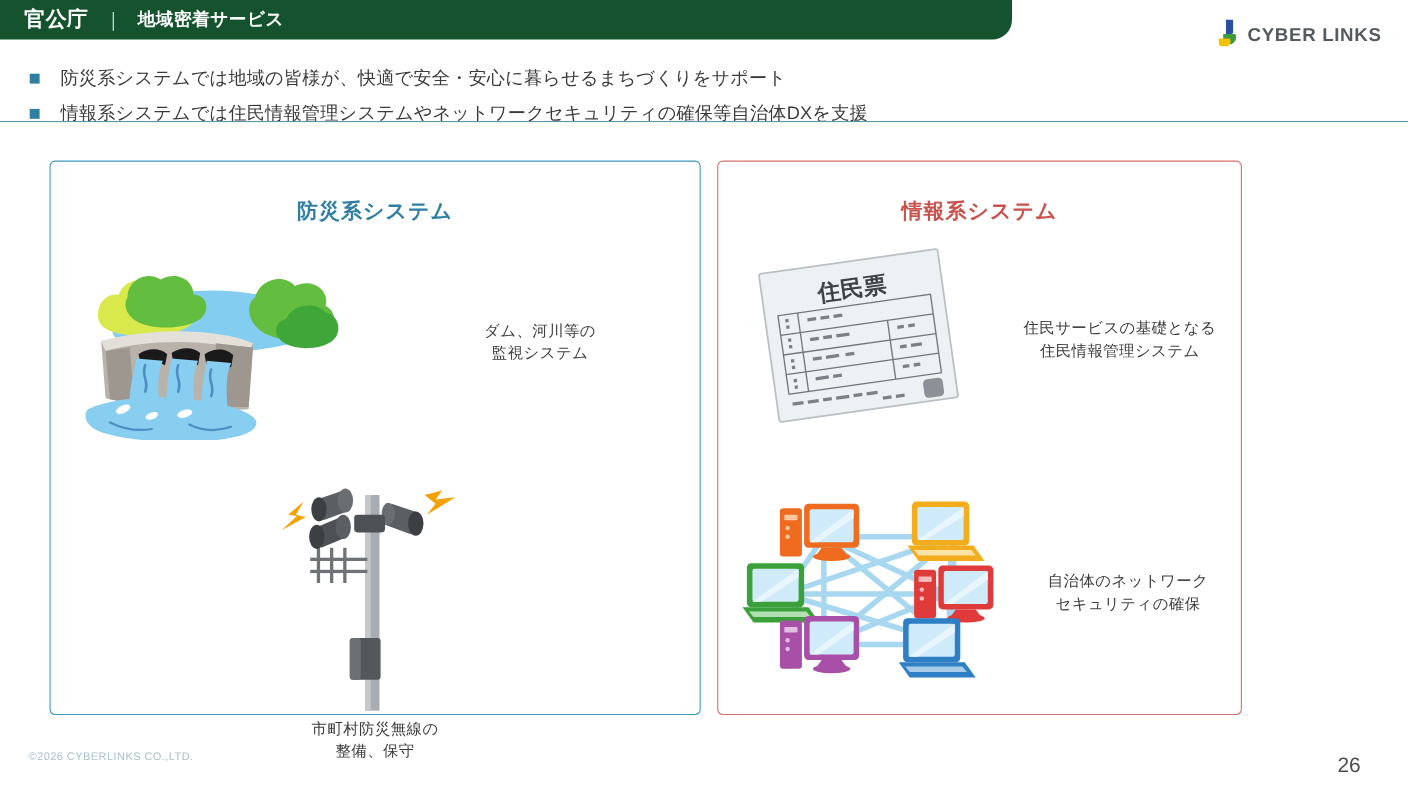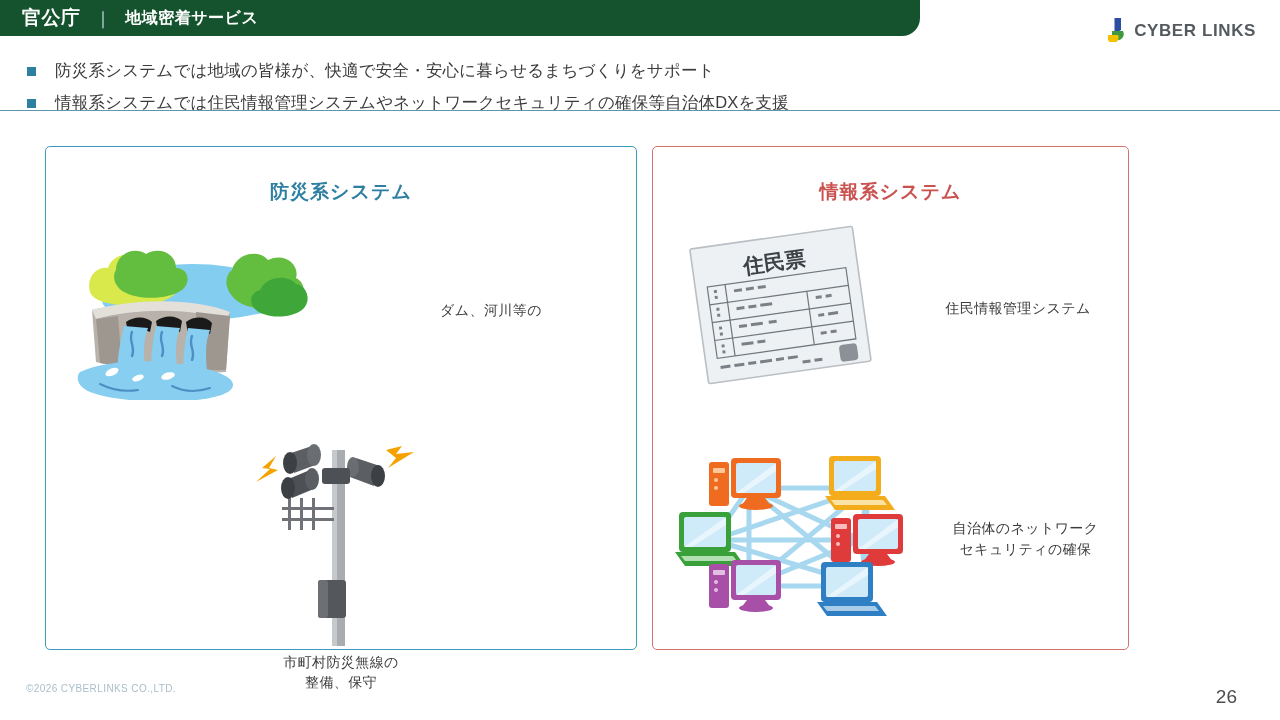--- a/index.html
+++ b/index.html
@@ -248,20 +248,21 @@
         <path d="M4 152 C30 140 76 138 116 146 C150 152 166 162 152 172 C128 186 44 184 14 172 C0 166 0 156 4 152 Z" fill="#87cef0"></path>
         <path d="M56 112 C52 122 60 126 56 136 M86 112 C82 122 90 126 86 136 M116 116 C112 126 120 130 116 140" stroke="#4d8fc4" stroke-width="2.4" fill="none" stroke-linecap="round"></path>
         <path d="M24 164 C36 170 50 172 62 170 M96 166 C108 172 122 172 134 168" stroke="#4d8fc4" stroke-width="2" fill="none" stroke-linecap="round"></path>
         <ellipse cx="36" cy="152" rx="7" ry="3.5" fill="#ffffff" transform="rotate(-25 36 152)"></ellipse>
         <ellipse cx="62" cy="158" rx="6" ry="3" fill="#ffffff" transform="rotate(-20 62 158)"></ellipse>
         <ellipse cx="92" cy="156" rx="7" ry="3.5" fill="#ffffff" transform="rotate(-15 92 156)"></ellipse>
       </svg>
     </div>
     <div class="caption">
       <div>ダム、河川等の</div>
+      <div>監視システム</div>
     </div>
   </div>
 
   <div class="row row-2">
     <div class="art-cell">
       <svg width="190" height="210" viewBox="0 0 190 210" aria-hidden="true">
 
         <rect x="86" y="10" width="13" height="196" fill="#a9acb0"></rect>
         <rect x="86" y="10" width="5" height="196" fill="#c6c9cc"></rect>
 
@@ -352,20 +353,21 @@
             <rect x="88" y="138" width="8" height="3"></rect>
               <rect x="100" y="138" width="10" height="3"></rect>
             <rect x="114" y="144" width="8" height="3"></rect>
               <rect x="126" y="144" width="8" height="3"></rect>
           </g>
           <rect x="152" y="134" width="18" height="17" rx="4" fill="#8b9197"></rect>
         </g>
       </svg>
     </div>
     <div class="caption">
+      <div>住民サービスの基礎となる</div>
       <div>住民情報管理システム</div>
     </div>
   </div>
 
   <div class="row row-2">
     <div class="art-cell">
       <svg width="235" height="205" viewBox="0 0 235 205" aria-hidden="true">
         <g stroke="#a8d8ef" stroke-width="5" fill="none" stroke-linecap="round">
           <path d="M78 52 L196 52"></path>
             <path d="M78 52 L42 104"></path>

